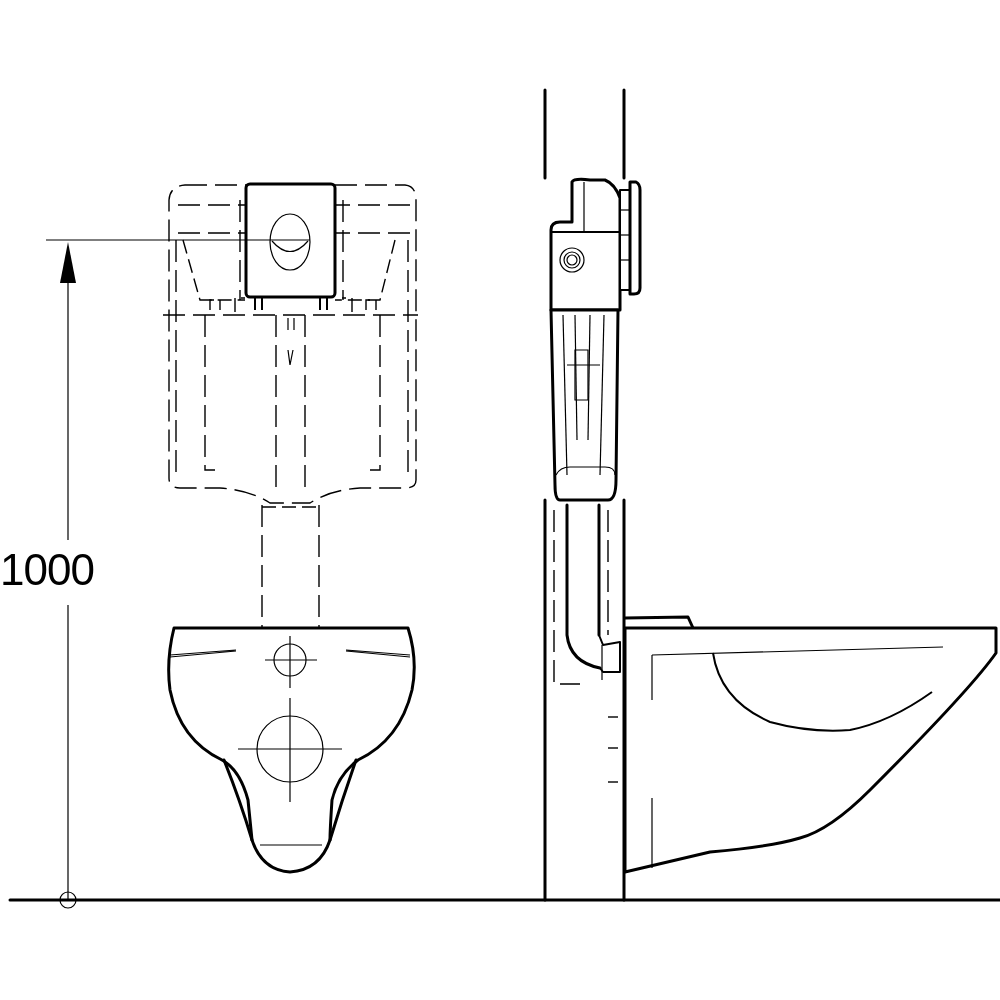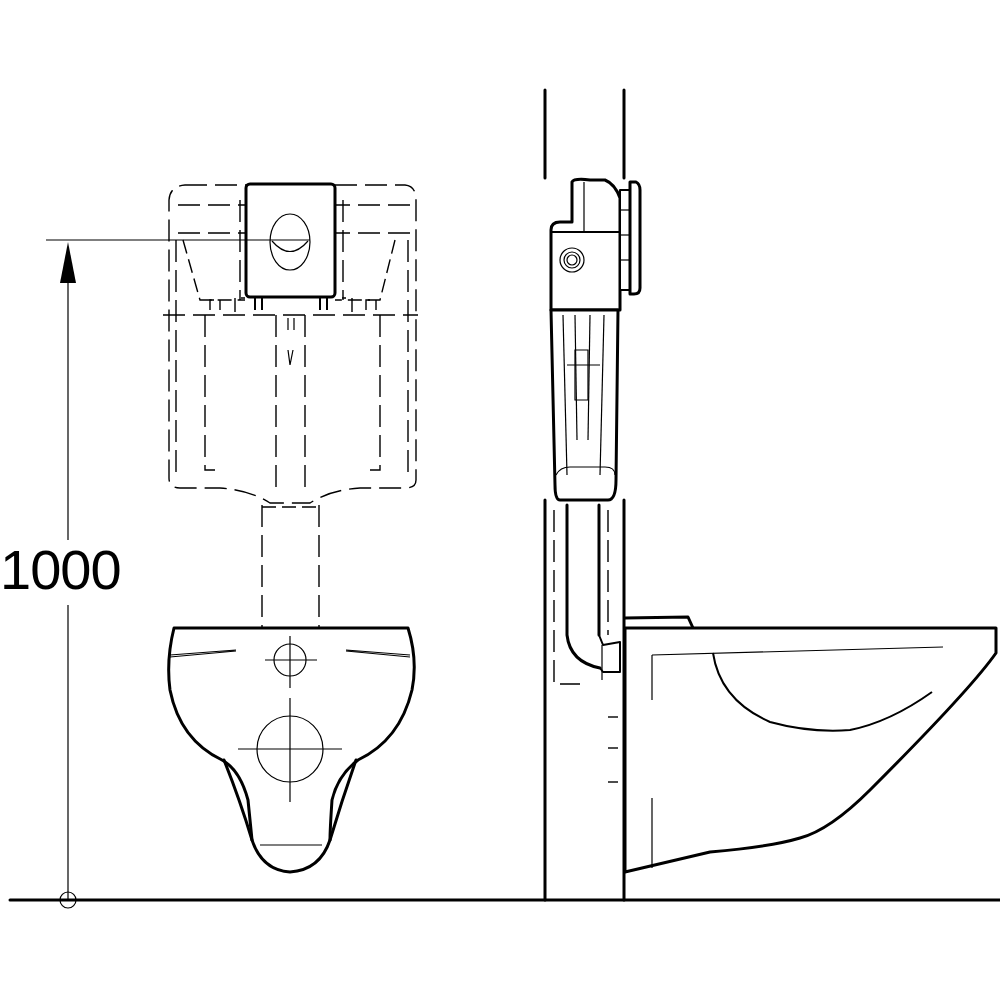--- a/index.html
+++ b/index.html
@@ -1,21 +1,21 @@
 <!DOCTYPE html>
 <html><head>
   <meta charset="utf-8">
   <style>
     html, body { margin: 0; padding: 0; background: #ffffff; }
     body { width: 1000px; height: 1000px; overflow: hidden; position: relative; }
     .drawing { position: absolute; left: 0; top: 0; width: 1000px; height: 1000px; }
     .dim-label {
       position: absolute; left: 0; top: 538px;
       font-family: "Liberation Sans", sans-serif;
-      font-size: 56px; line-height: 64px; color: #000000;
+      font-size: 44px; line-height: 64px; color: #000000;
       letter-spacing: -1px;
     }
     svg .thick { stroke: #000; stroke-width: 3; fill: none; stroke-linejoin: round; stroke-linecap: round; }
     svg .med { stroke: #000; stroke-width: 2; fill: none; stroke-linejoin: round; }
     svg .thin { stroke: #000; stroke-width: 1.2; fill: none; }
     svg .dash { stroke: #000; stroke-width: 1.4; fill: none; stroke-dasharray: 22 8; }
     svg .dash-s { stroke: #000; stroke-width: 1.4; fill: none; stroke-dasharray: 14 6; }
     svg .fill-w { fill: #fff; }
   </style>
 </head>

